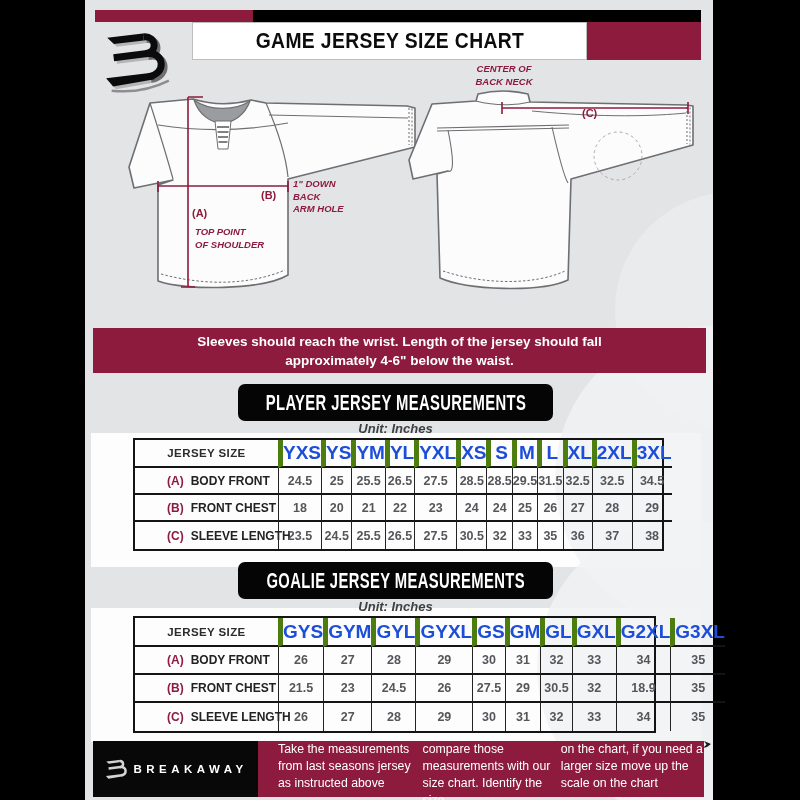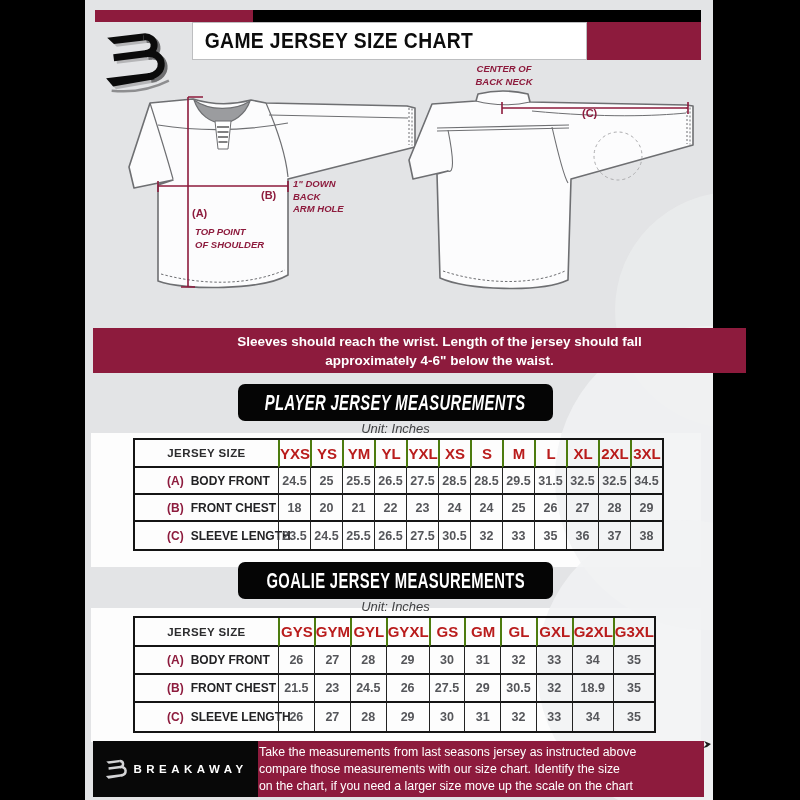--- a/index.html
+++ b/index.html
@@ -8,54 +8,54 @@
   #content{position:absolute;left:85px;top:0;width:628px;height:800px;background:#e3e4e6;}
   .abs{position:absolute;}
   
   .panel{position:absolute;background:#fdfdfd;z-index:1;}
   #watermark{position:absolute;left:0;top:0;z-index:2;pointer-events:none;}
   #fg{position:absolute;left:0;top:0;width:628px;height:800px;z-index:3;}
   
   .topbar-maroon{left:10px;top:10px;width:158px;height:12px;background:var(--maroon);}
   .topbar-black{left:168px;top:10px;width:448px;height:12px;background:#000;}
   .titleband{left:107px;top:22px;width:395px;height:38px;background:#fff;border:1px solid #bdbec0;
-             display:flex;align-items:center;justify-content:flex-start;box-sizing:border-box;}
+             display:flex;align-items:center;justify-content:center;box-sizing:border-box;}
   .titleband h1{margin:0;font-size:21px;font-weight:800;letter-spacing:.4px;color:#0c0c0c;white-space:nowrap;
                 transform:scale(.92,1.05);}
   .bandblock{left:502px;top:22px;width:114px;height:38px;background:var(--maroon);}
   
   .mkey{position:absolute;color:var(--maroon);font-weight:800;font-size:11px;}
   .mnote{position:absolute;color:var(--maroon);font-weight:700;font-style:italic;font-size:9.5px;line-height:12.5px;white-space:nowrap;}
   
   .banner{left:8px;top:328px;width:613px;height:45px;background:var(--maroon);color:#fff;
           display:flex;flex-direction:column;align-items:center;justify-content:center;
-          font-size:13.5px;font-weight:600;line-height:19px;text-align:center;padding-left:40px;}
+          font-size:13.5px;font-weight:600;line-height:19px;text-align:center;}
   
   .pill{width:315px;height:37px;background:#050505;border-radius:7px;
         display:flex;align-items:center;justify-content:center;}
   .pill span{color:#fff;font-size:20px;font-weight:800;letter-spacing:.5px;white-space:nowrap;
              transform:scale(.74,1.08);}
-  .unit{width:315px;text-align:center;font-size:13px;font-weight:400;font-style:italic;color:#3e3f41;}
+  .unit{width:315px;text-align:center;font-size:13px;font-weight:700;font-style:italic;color:#3e3f41;}
   
   .sztable{position:absolute;display:grid;border:2px solid #141414;background:transparent;box-sizing:border-box;}
   .sztable>*{box-sizing:border-box;}
   .cell{display:flex;align-items:center;justify-content:center;}
-  .th{font-size:15px;font-weight:700;color:#b91c1c;border-left:2px solid #4d7c0f;border-bottom:2px solid #141414;}
+  .th{font-size:19px;font-weight:700;color:#1d4ed8;border-left:5px solid #4d7c0f;border-bottom:2px solid #141414;}
   .corner{font-size:11.5px;font-weight:600;letter-spacing:.4px;color:#2c2c2e;border-bottom:2px solid #141414;}
   .rl{justify-content:flex-start;padding-left:32px;font-size:12px;font-weight:700;color:#222224;white-space:nowrap;}
   .rl .rk{color:var(--maroon);font-weight:800;margin-right:7px;}
   .td{font-size:12.5px;font-weight:600;color:#55565a;border-left:1px solid #232323;}
   .rsep .rl,.rsep .td{border-bottom:2px solid #141414;}
   .rowwrap{display:contents;}
   
   .foot-black{left:8px;top:741px;width:165px;height:56px;background:#080808;
               display:flex;align-items:center;justify-content:center;}
   .foot-brand{color:#fff;font-size:11.5px;font-weight:700;letter-spacing:4.5px;}
   .foot-maroon{left:173px;top:741px;width:446px;height:56px;background:var(--maroon);color:#fff;
-               display:flex;flex-direction:column;justify-content:center;padding-left:1px;box-sizing:border-box;
+               display:flex;flex-direction:row;justify-content:center;padding-left:20px;box-sizing:border-box;
                font-size:12.3px;font-weight:500;line-height:17px;}
   :root{--maroon:#8d1b3d;}
 </style>
 </head>
 <body>
 
 <div id="content">
 
   <div class="panel" style="left:6px;top:433px;width:610px;height:134px;"></div>
   <div class="panel" style="left:6px;top:608px;width:610px;height:134px;"></div>
@@ -151,21 +151,21 @@
     <div class="mnote" style="left:110px;top:226px;">
       <div>TOP POINT</div>
       <div>OF SHOULDER</div>
     </div>
 
     <div class="abs banner">
       <div>Sleeves should reach the wrist. Length of the jersey should fall</div>
       <div>approximately 4-6" below the waist.</div>
     </div>
 
-    <div class="abs pill" style="left:153px;top:384px;font-style:italic;">
+    <div class="abs pill" style="left:153px;top:384px;">
       <span>PLAYER JERSEY MEASUREMENTS</span>
     </div>
     <div class="abs unit" style="left:153px;top:421px;">Unit: Inches</div>
 
     <div class="sztable" style="left:48px;top:438px;width:531px;grid-template-columns:143px repeat(12,1fr);grid-template-rows:28px 27px 27px 27px;">
       <div class="cell corner">JERSEY SIZE</div>
       <div class="rowwrap"><div class="cell th">YXS</div><div class="cell th">YS</div><div class="cell th">YM</div><div class="cell th">YL</div><div class="cell th">YXL</div><div class="cell th">XS</div><div class="cell th">S</div><div class="cell th">M</div><div class="cell th">L</div><div class="cell th">XL</div><div class="cell th">2XL</div><div class="cell th">3XL</div></div>
       <div class="rowwrap rsep">
         <div class="cell rl">
           <span class="rk">(A)</span>

